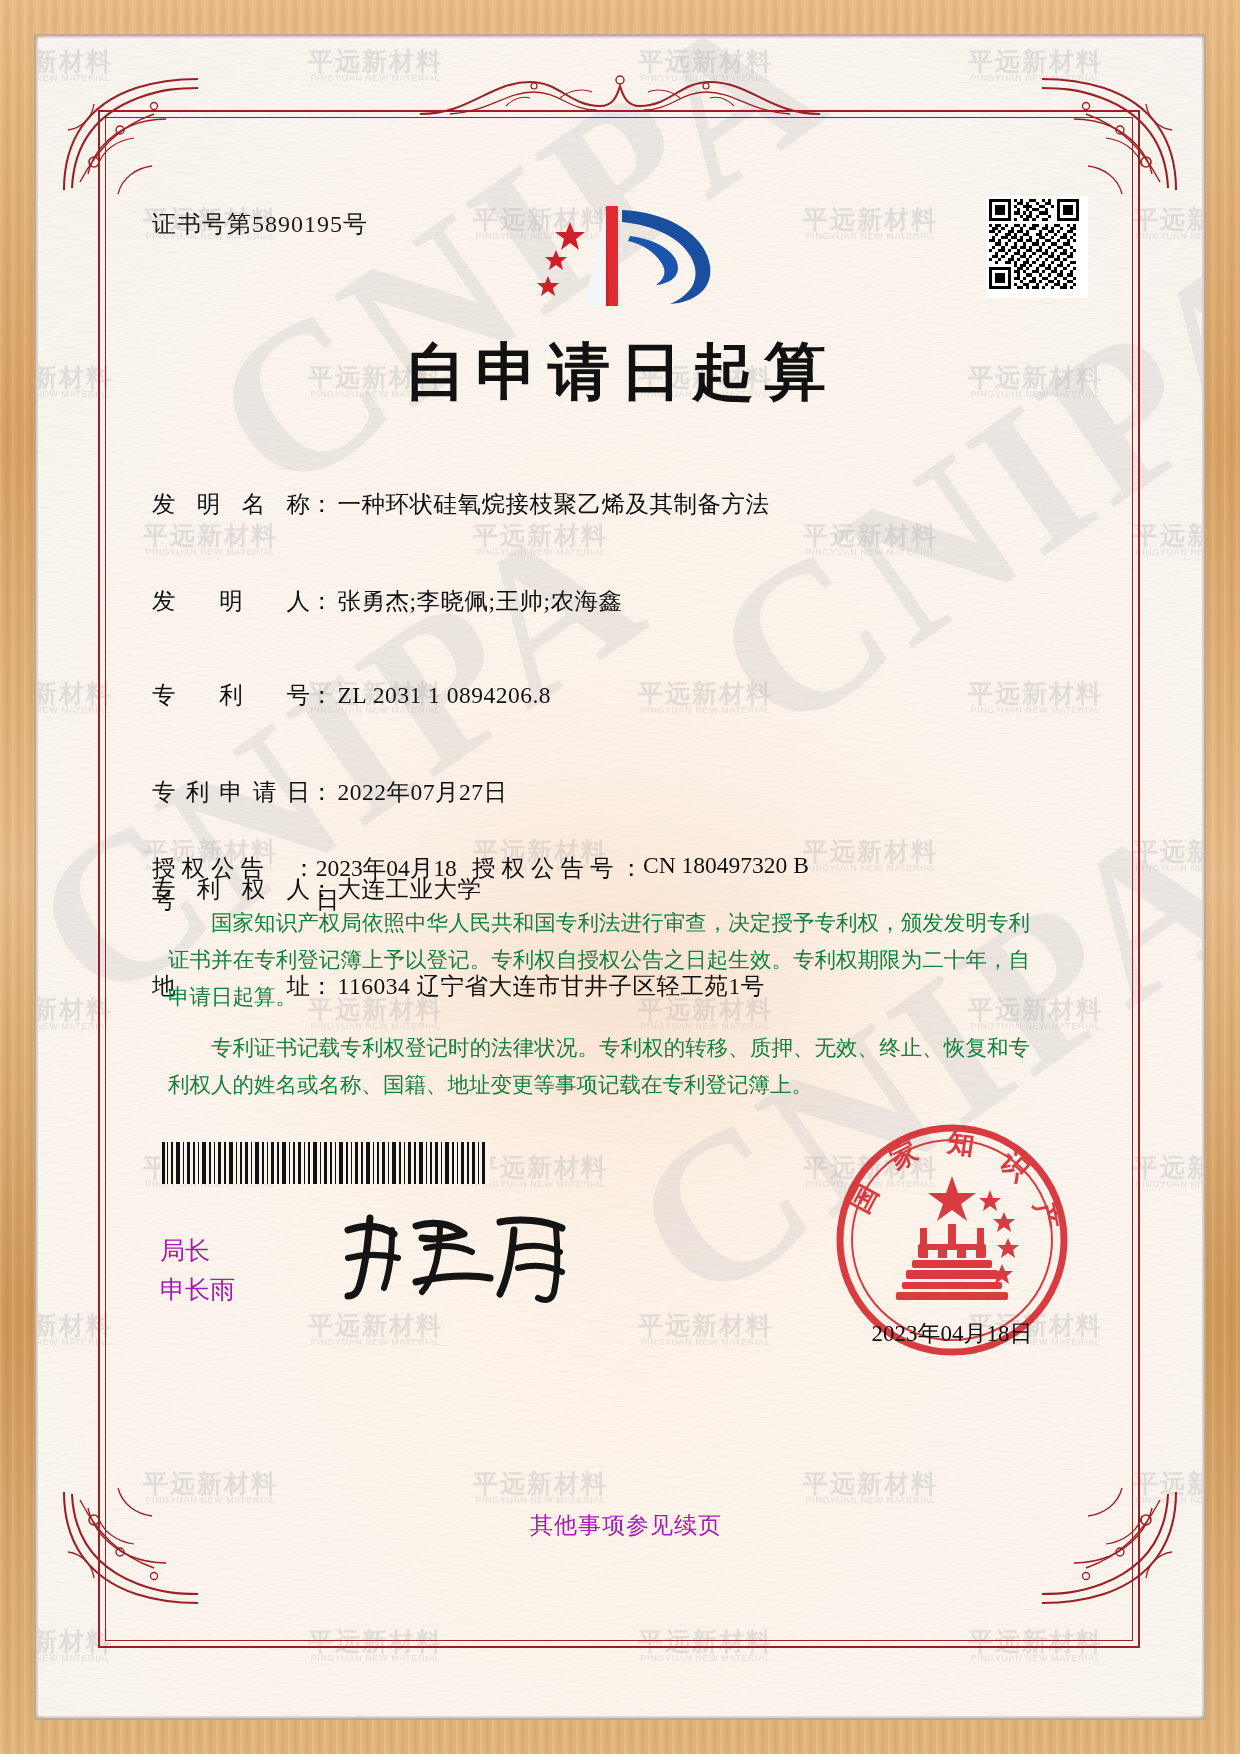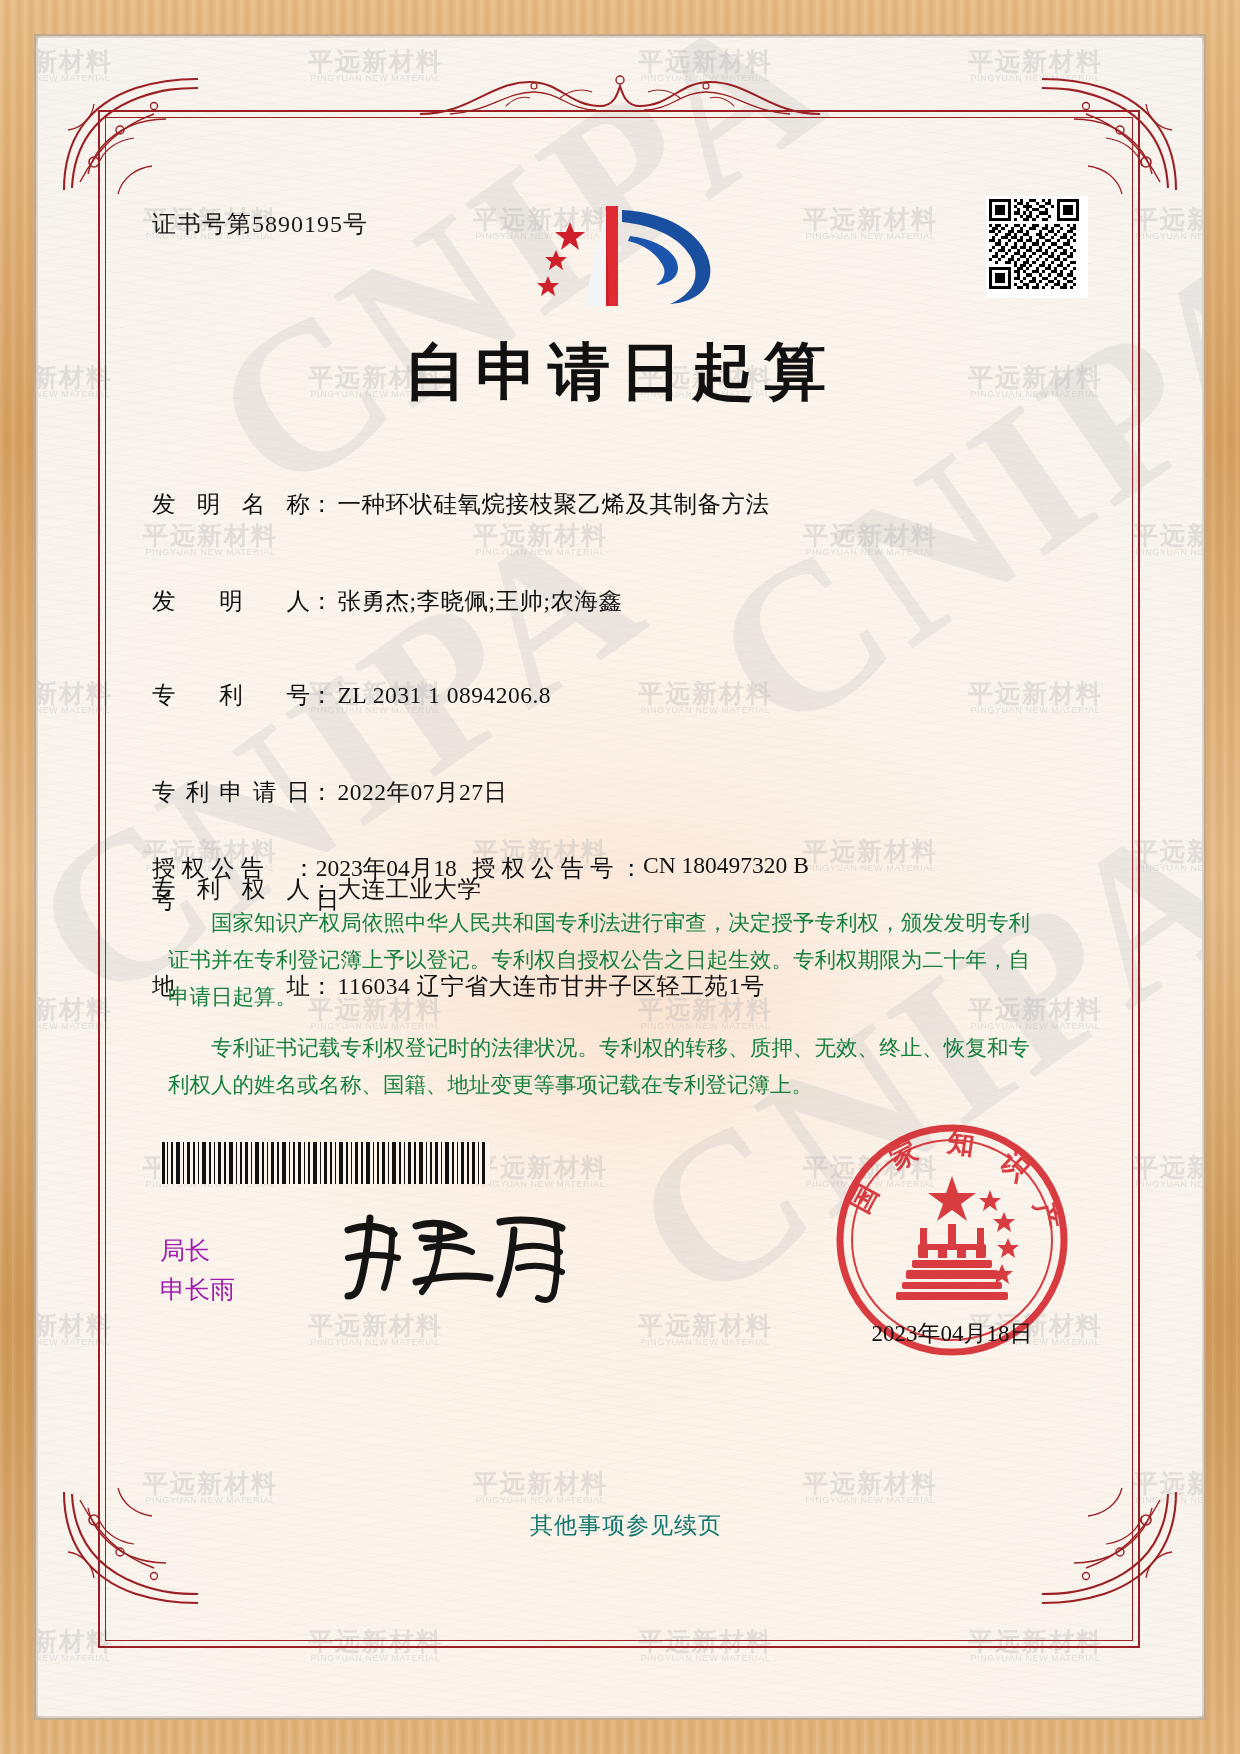--- a/index.html
+++ b/index.html
@@ -267,21 +267,21 @@
     text-align: center;
     font-size: 21px;
     color: #111;
   }
   .footer-note {
     position: absolute;
     left: 0; right: 0;
     top: 1510px;
     text-align: center;
     font-size: 23px;
-    color: #0f766e;
+    color: #a21caf;
     letter-spacing: 1px;
     margin-left: 12px;
   }
 </style>
 </head>
 <body>
 
 <div class="wood-frame"></div>
 <div class="wood-inner-shadow"></div>
 

